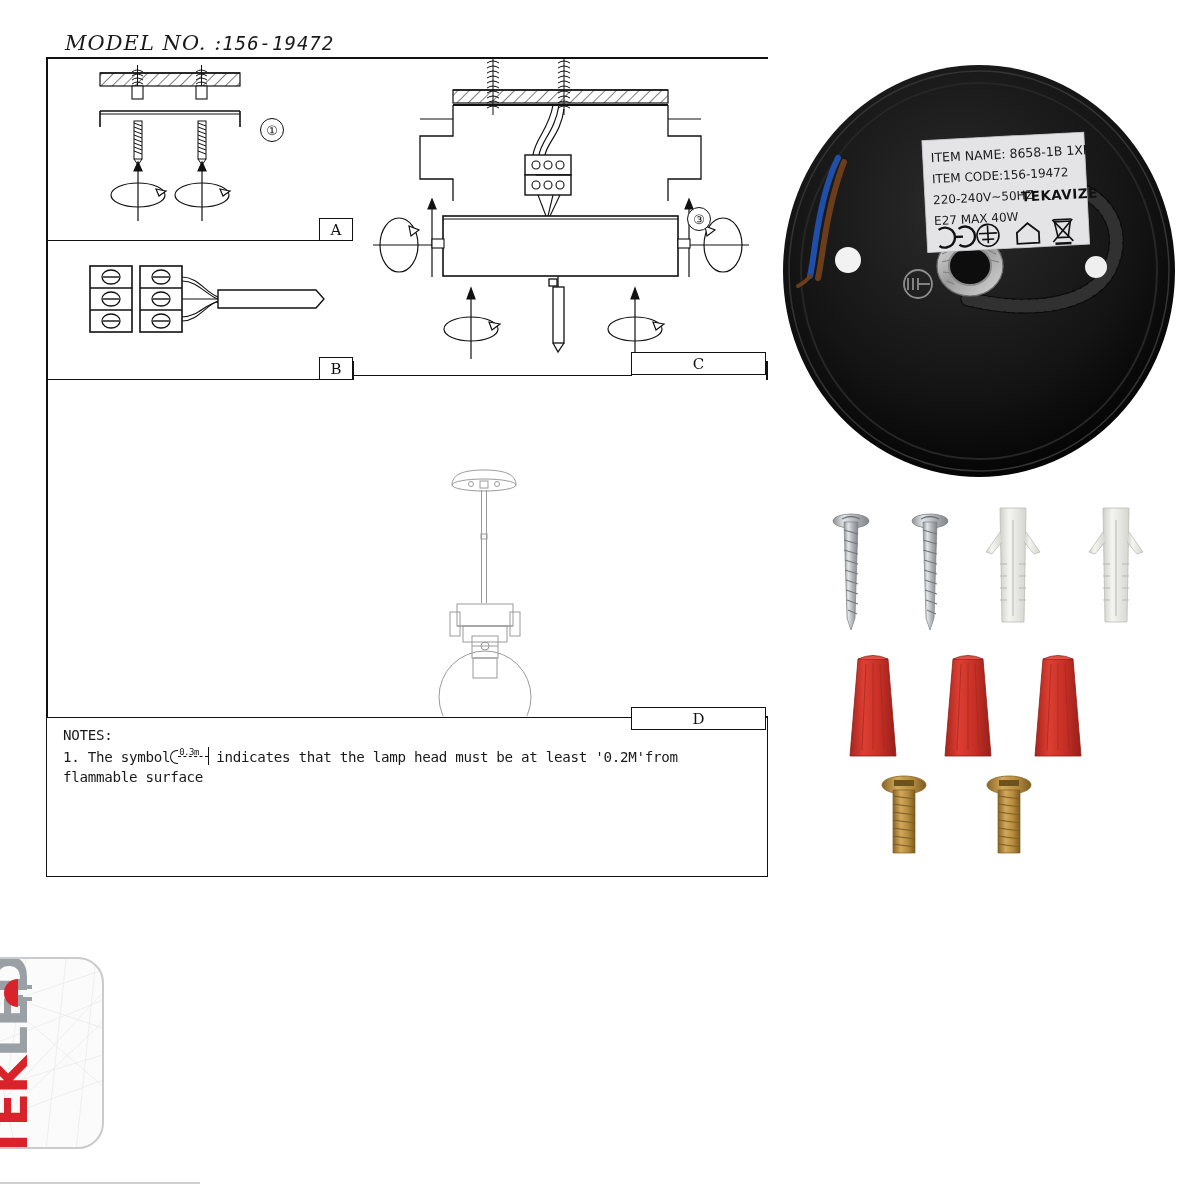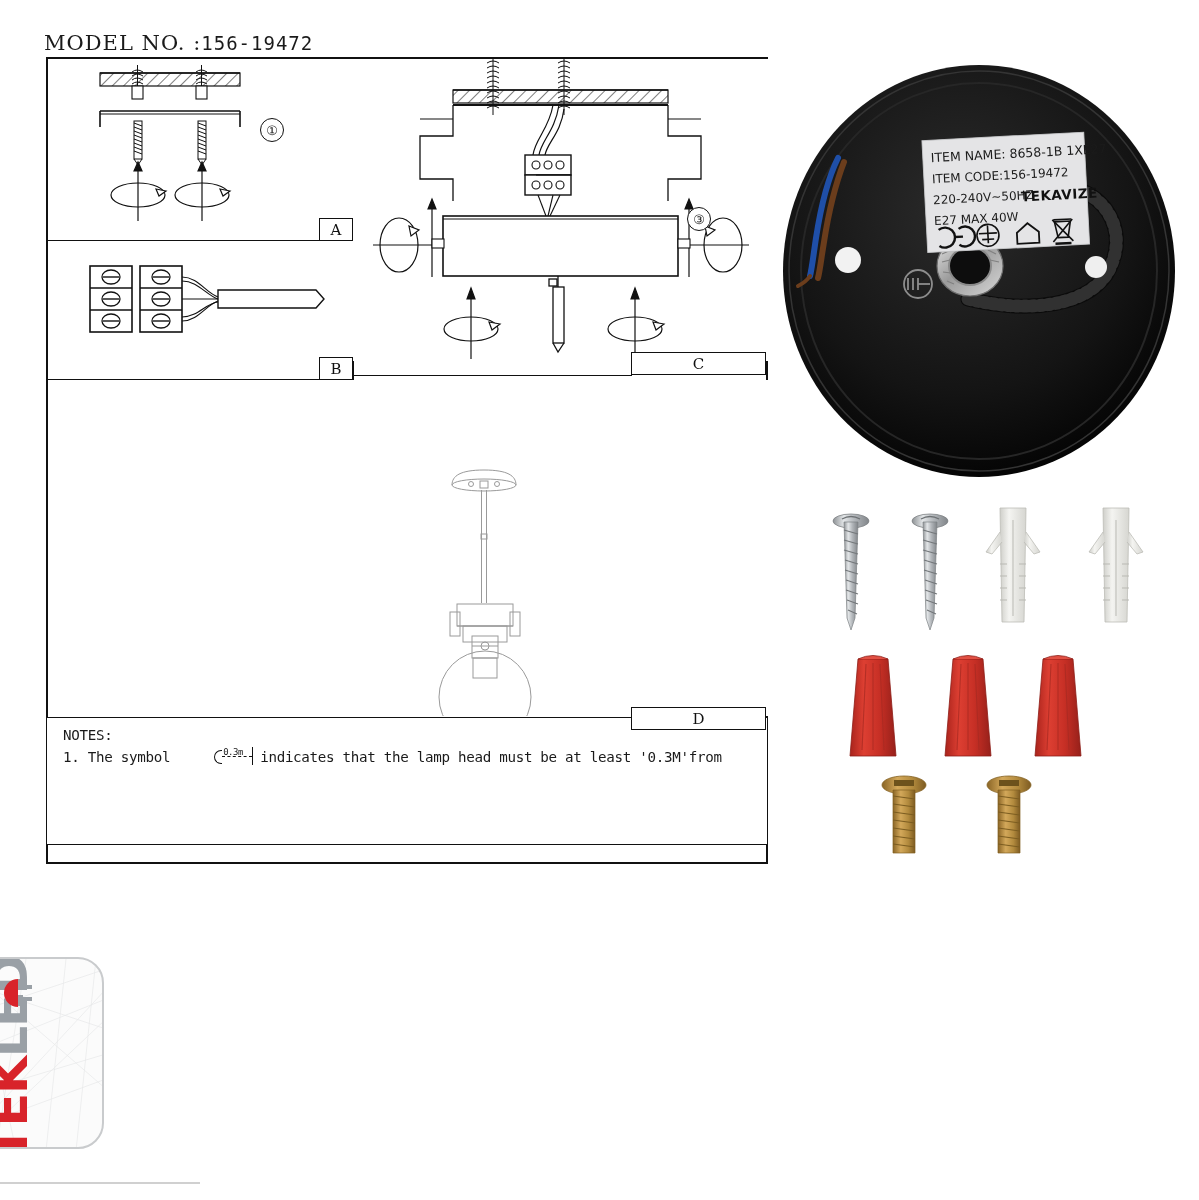--- a/index.html
+++ b/index.html
@@ -1,39 +1,39 @@
 <!DOCTYPE html>
 <html><head>
 <meta charset="utf-8">
 <style>
   html,body{margin:0;padding:0;background:#ffffff;}
   body{width:1199px;height:1200px;position:relative;overflow:hidden;
        font-family:"DejaVu Sans Mono","Liberation Mono",monospace;color:#1a1a1a;}
   .abs{position:absolute;}
   
-  #model-no{left:44px;top:31px;font-size:21px;letter-spacing:1px;white-space:nowrap;
-            font-family:"DejaVu Serif","Liberation Serif",serif;}
+  #model-no{left:65px;top:31px;font-size:21px;letter-spacing:1px;white-space:nowrap;
+            font-family:"DejaVu Serif","Liberation Serif",serif;font-style:italic;}
   #model-no .mlbl{font-size:21px;}
   #model-no .mval{font-family:"DejaVu Sans Mono",monospace;font-size:19px;}
   
   #sheet{left:46px;top:57px;width:722px;height:807px;border:2px solid #111;box-sizing:border-box;}
   .panel{position:absolute;box-sizing:border-box;border:1.5px solid #111;background:#fff;}
   .panel-tag{position:absolute;box-sizing:border-box;border:1.5px solid #111;background:#fff;
              font-family:"DejaVu Serif","Liberation Serif",serif;font-size:15px;
              display:flex;align-items:center;justify-content:center;color:#111;z-index:5;}
   .circnum{position:absolute;width:22px;height:22px;border:1.4px solid #111;border-radius:50%;
            display:flex;align-items:center;justify-content:center;font-size:13px;
            font-family:"DejaVu Serif","Liberation Serif",serif;background:#fff;}
   
-  #notes-box{left:46px;top:717px;width:722px;height:128px;box-sizing:border-box;border:1.5px solid #111;
+  #notes-box{left:46px;top:717px;width:722px;height:160px;box-sizing:border-box;border:1.5px solid #111;
              background:#fff;z-index:4;}
   #notes-inner{padding:7px 10px 0 16px;font-size:14.2px;line-height:20.5px;
                font-family:"DejaVu Sans Mono","Liberation Mono",monospace;letter-spacing:-0.3px;}
   .note-line{white-space:nowrap;}
-  .sym-inline{display:inline-block;vertical-align:-4px;position:relative;margin-left:44px;}
+  .sym-inline{display:inline-block;vertical-align:-4px;position:relative;}
   
   .sym03{width:46px;height:20px;}
   .sym03 .lamp{position:absolute;left:0;top:4px;width:7px;height:12px;border:1.5px solid #111;
                border-right:none;border-radius:7px 0 0 7px;}
   .sym03 .dash{position:absolute;left:8px;top:10px;width:30px;border-top:1.6px dashed #111;}
   .sym03 .wall{position:absolute;left:38px;top:1px;height:18px;border-left:1.8px solid #111;}
   .sym03 .txt{position:absolute;left:9px;top:-4px;font-size:9px;letter-spacing:-0.5px;}
   
   .symF{width:26px;height:20px;}
   .symF svg{position:absolute;left:0;top:-1px;}
@@ -298,23 +298,24 @@
 
 <div class="abs" id="notes-box">
   <div id="notes-inner">
     <div class="note-line">NOTES:</div>
 
     <div class="note-line">
       <span>1.</span>
       <span>The symbol</span><span class="sym-inline sym03">
         <span class="lamp"></span><span class="dash"></span><span class="wall"></span>
         <span class="txt">0.3m</span>
-      </span><span>indicates that the lamp head must be at least '0.3M'from</span>
+      </span><span>indicates that the lamp head must be at least '0.2M'from</span>
     </div>
 
+    <div class="note-line">flammable surface</div>
 
   </div>
 </div>
 
 <div class="abs" id="rose">
   <svg width="398" height="418" viewBox="0 0 398 418">
     <defs>
       <radialGradient id="rg" cx="45%" cy="35%" r="72%">
         <stop offset="0%" stop-color="#2b2b2b"></stop>
         <stop offset="62%" stop-color="#141414"></stop>

